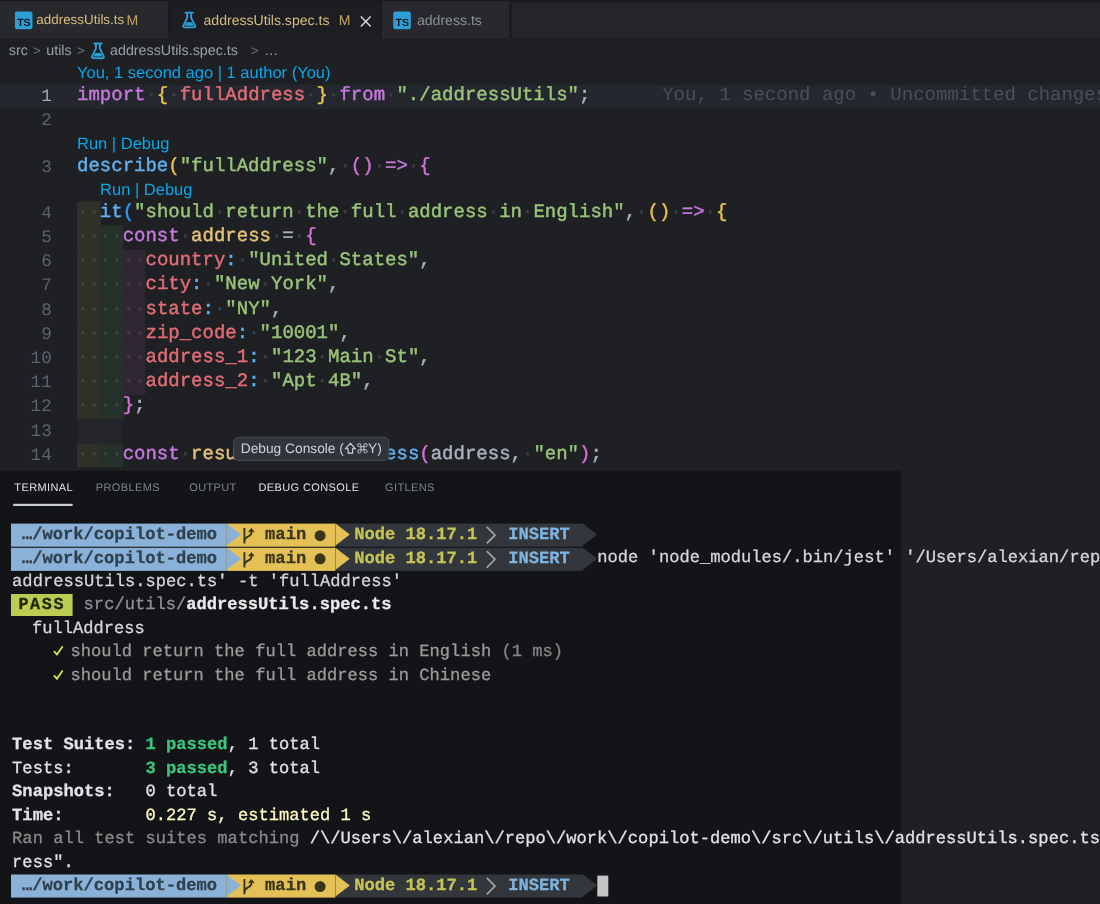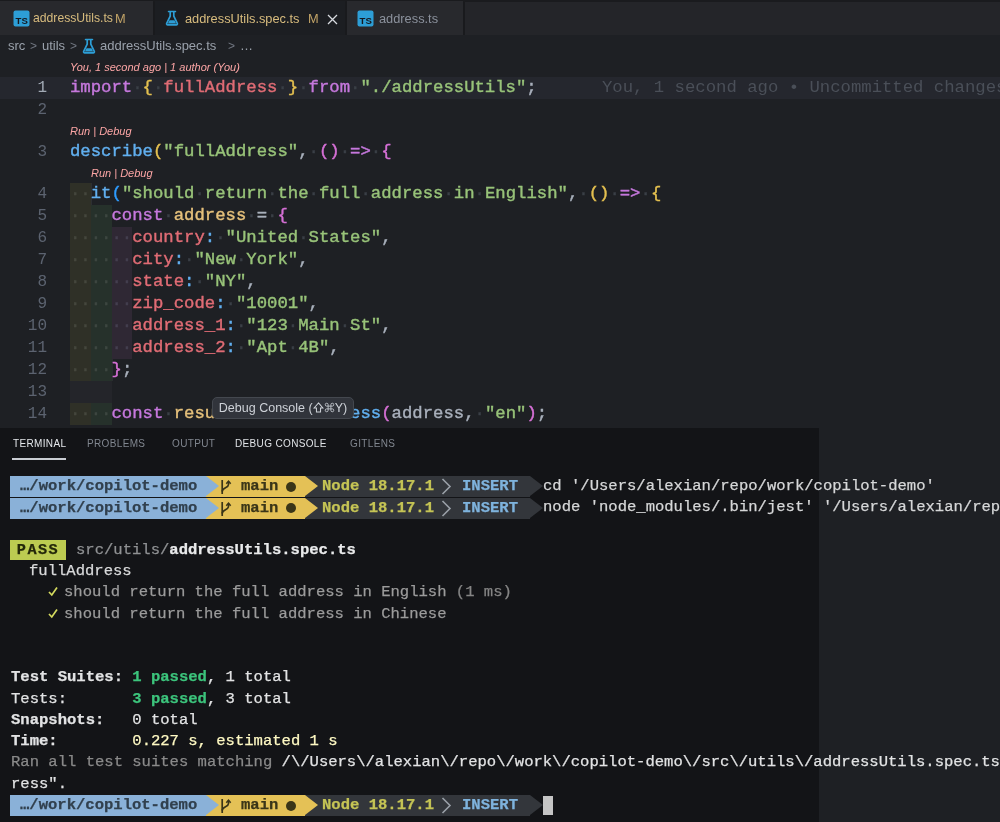--- a/index.html
+++ b/index.html
@@ -2,21 +2,21 @@
 <html><head><meta charset="utf-8"><style>
 * { margin:0; padding:0; box-sizing:border-box; }
 html,body { width:1000px; height:822px; overflow:hidden; background:#1e2024; }
 body { font-family:"Liberation Sans", sans-serif; position:relative; }
 #tabbar { position:absolute; top:0; left:0; width:1000px; height:35px; background:#242529; }
 #tabbar .topstrip { position:absolute; top:0; left:0; width:1000px; height:2px; background:#1a1b1e; }
 .tab { position:absolute; top:1px; height:34px; font-size:12.8px; }
 .tab .lbl { position:absolute; top:10px; }
 #crumb { position:absolute; top:35px; left:0; width:1000px; height:22px; background:#1e2024; color:#9aa1ab; font-size:13px; line-height:22px; }
 #editor { position:absolute; top:0; left:0; width:1000px; height:428px; }
-.lens { position:absolute; height:20px; line-height:20px; color:#fca5a5; font-size:11px;font-style:italic; }
+.lens { position:absolute; height:20px; line-height:20px; color:#0ea5e9; font-size:15px; }
 .ln { position:absolute; left:0; width:47px; text-align:right; height:22px; line-height:22px; font-family:"Liberation Mono",monospace; font-size:16px; }
 .code { position:absolute; left:70px; height:22px; line-height:22px; font-family:"Liberation Mono",monospace; font-size:17.3px; white-space:pre; color:#a9b0bc; -webkit-text-stroke:0.4px currentColor; }
 b { font-weight:normal; font-style:normal; }
 .w { color:#3a3f46; }
 .i0d { color:#45473d; }
 .i1d { color:#3d4741; }
 .i2d { color:#443f4f; }
 #panel { position:absolute; top:428px; left:0; width:819px; height:394px; background:#131417; }
 .ptab { position:absolute; top:0; height:32px; line-height:32px; font-size:10px; letter-spacing:0.35px; color:#80868f; }
 .trow { position:absolute; height:21.25px; line-height:21.25px; white-space:pre; }
@@ -163,21 +163,20 @@
           </g>
         </svg>
         <span class="t" style="left:241px;color:#3a3518;font-weight:bold">main</span>
         <div style="position:absolute;left:286px;top:5.5px;width:10px;height:10px;border-radius:50%;background:#3a3518"></div>
         <span class="t" style="left:322px;color:#c5c455;font-weight:bold">Node 18.17.1</span>
         <svg style="position:absolute;left:441px;top:2px" width="11" height="17" viewBox="0 0 11 17">
           <path d="M1.5 1 L9 8.5 L1.5 16" stroke="#9aa0a8" stroke-width="1.6" fill="none"></path>
         </svg>
         <span class="t" style="left:462px;color:#7fb3dd;font-weight:bold">INSERT</span>
       </div>
-<div class="trow " style="top:48.20px;left:543px"><span style="color:#d6d7d8">cd&nbsp;'/Users/alexian/repo/work/copilot-demo'</span></div>
 <div style="position:absolute;left:0;top:69.65px;height:21px;width:1000px">
         <div style="position:absolute;left:10px;top:0;width:196px;height:21px;background:#8ab1d8"></div>
         <div style="position:absolute;left:206px;top:0;width:99px;height:21px;background:#e4c156"></div>
         <div class="tri" style="left:206px;border-left-color:#8ab1d8;z-index:2"></div>
         <div style="position:absolute;left:305px;top:0;width:225px;height:21px;background:#33363b"></div>
         <div class="tri" style="left:305px;border-left-color:#e4c156;z-index:2"></div>
         <div class="tri" style="left:530px;border-left-color:#33363b"></div>
         <span class="t" style="left:20px;color:#31404e;font-weight:bold">…/work/copilot-demo</span>
         <svg style="position:absolute;left:219px;top:3px" width="13" height="16" viewBox="0 0 13 16">
           <g stroke="#3a3518" stroke-width="1.7" fill="none">
@@ -188,20 +187,21 @@
         </svg>
         <span class="t" style="left:241px;color:#3a3518;font-weight:bold">main</span>
         <div style="position:absolute;left:286px;top:5.5px;width:10px;height:10px;border-radius:50%;background:#3a3518"></div>
         <span class="t" style="left:322px;color:#c5c455;font-weight:bold">Node 18.17.1</span>
         <svg style="position:absolute;left:441px;top:2px" width="11" height="17" viewBox="0 0 11 17">
           <path d="M1.5 1 L9 8.5 L1.5 16" stroke="#9aa0a8" stroke-width="1.6" fill="none"></path>
         </svg>
         <span class="t" style="left:462px;color:#7fb3dd;font-weight:bold">INSERT</span>
       </div>
 <div class="trow " style="top:69.45px;left:543px"><span style="color:#d6d7d8">node&nbsp;'node_modules/.bin/jest'&nbsp;'/Users/alexian/repo/work/copilot-demo/src/utils/</span></div>
+<div class="trow " style="top:90.70px;left:11px"><span style="color:#d6d7d8">addressUtils.spec.ts'&nbsp;-t&nbsp;'fullAddress'</span></div>
 <div style="position:absolute;top:112.45px;left:10px;width:56px;height:20px;background:#bccb51;color:#23270a;font-weight:bold;text-align:center;line-height:20px;font-size:15.2px;letter-spacing:1.5px">PASS</div>
 <div class="trow " style="top:111.95px;left:76px"><span style="color:#8f9193">src/utils/</span><span style="color:#e9eaeb;font-weight:bold">addressUtils.spec.ts</span></div>
 <div class="trow " style="top:133.20px;left:29px"><span style="color:#d8d9da">fullAddress</span></div>
 <div class="trow " style="top:154.45px;left:48px"><svg style="position:relative;top:1px;margin-right:6px" width="10" height="11" viewBox="0 0 10 11">
           <path d="M1 6 L3.8 9 L9 1.5" stroke="#d4da5e" stroke-width="1.7" fill="none"></path>
         </svg><span style="color:#9b9b9b">should&nbsp;return&nbsp;the&nbsp;full&nbsp;address&nbsp;in&nbsp;English&nbsp;</span><span style="color:#858585">(1&nbsp;ms)</span></div>
 <div class="trow " style="top:175.70px;left:48px"><svg style="position:relative;top:1px;margin-right:6px" width="10" height="11" viewBox="0 0 10 11">
           <path d="M1 6 L3.8 9 L9 1.5" stroke="#d4da5e" stroke-width="1.7" fill="none"></path>
         </svg><span style="color:#9b9b9b">should&nbsp;return&nbsp;the&nbsp;full&nbsp;address&nbsp;in&nbsp;Chinese</span></div>
 <div class="trow " style="top:239.45px;left:11px"><span style="color:#e2e3e4;font-weight:bold">Test&nbsp;Suites:&nbsp;</span><span style="color:#3cc47c;font-weight:bold">1&nbsp;passed</span><span style="color:#e2e3e4">,&nbsp;1&nbsp;total</span></div>

